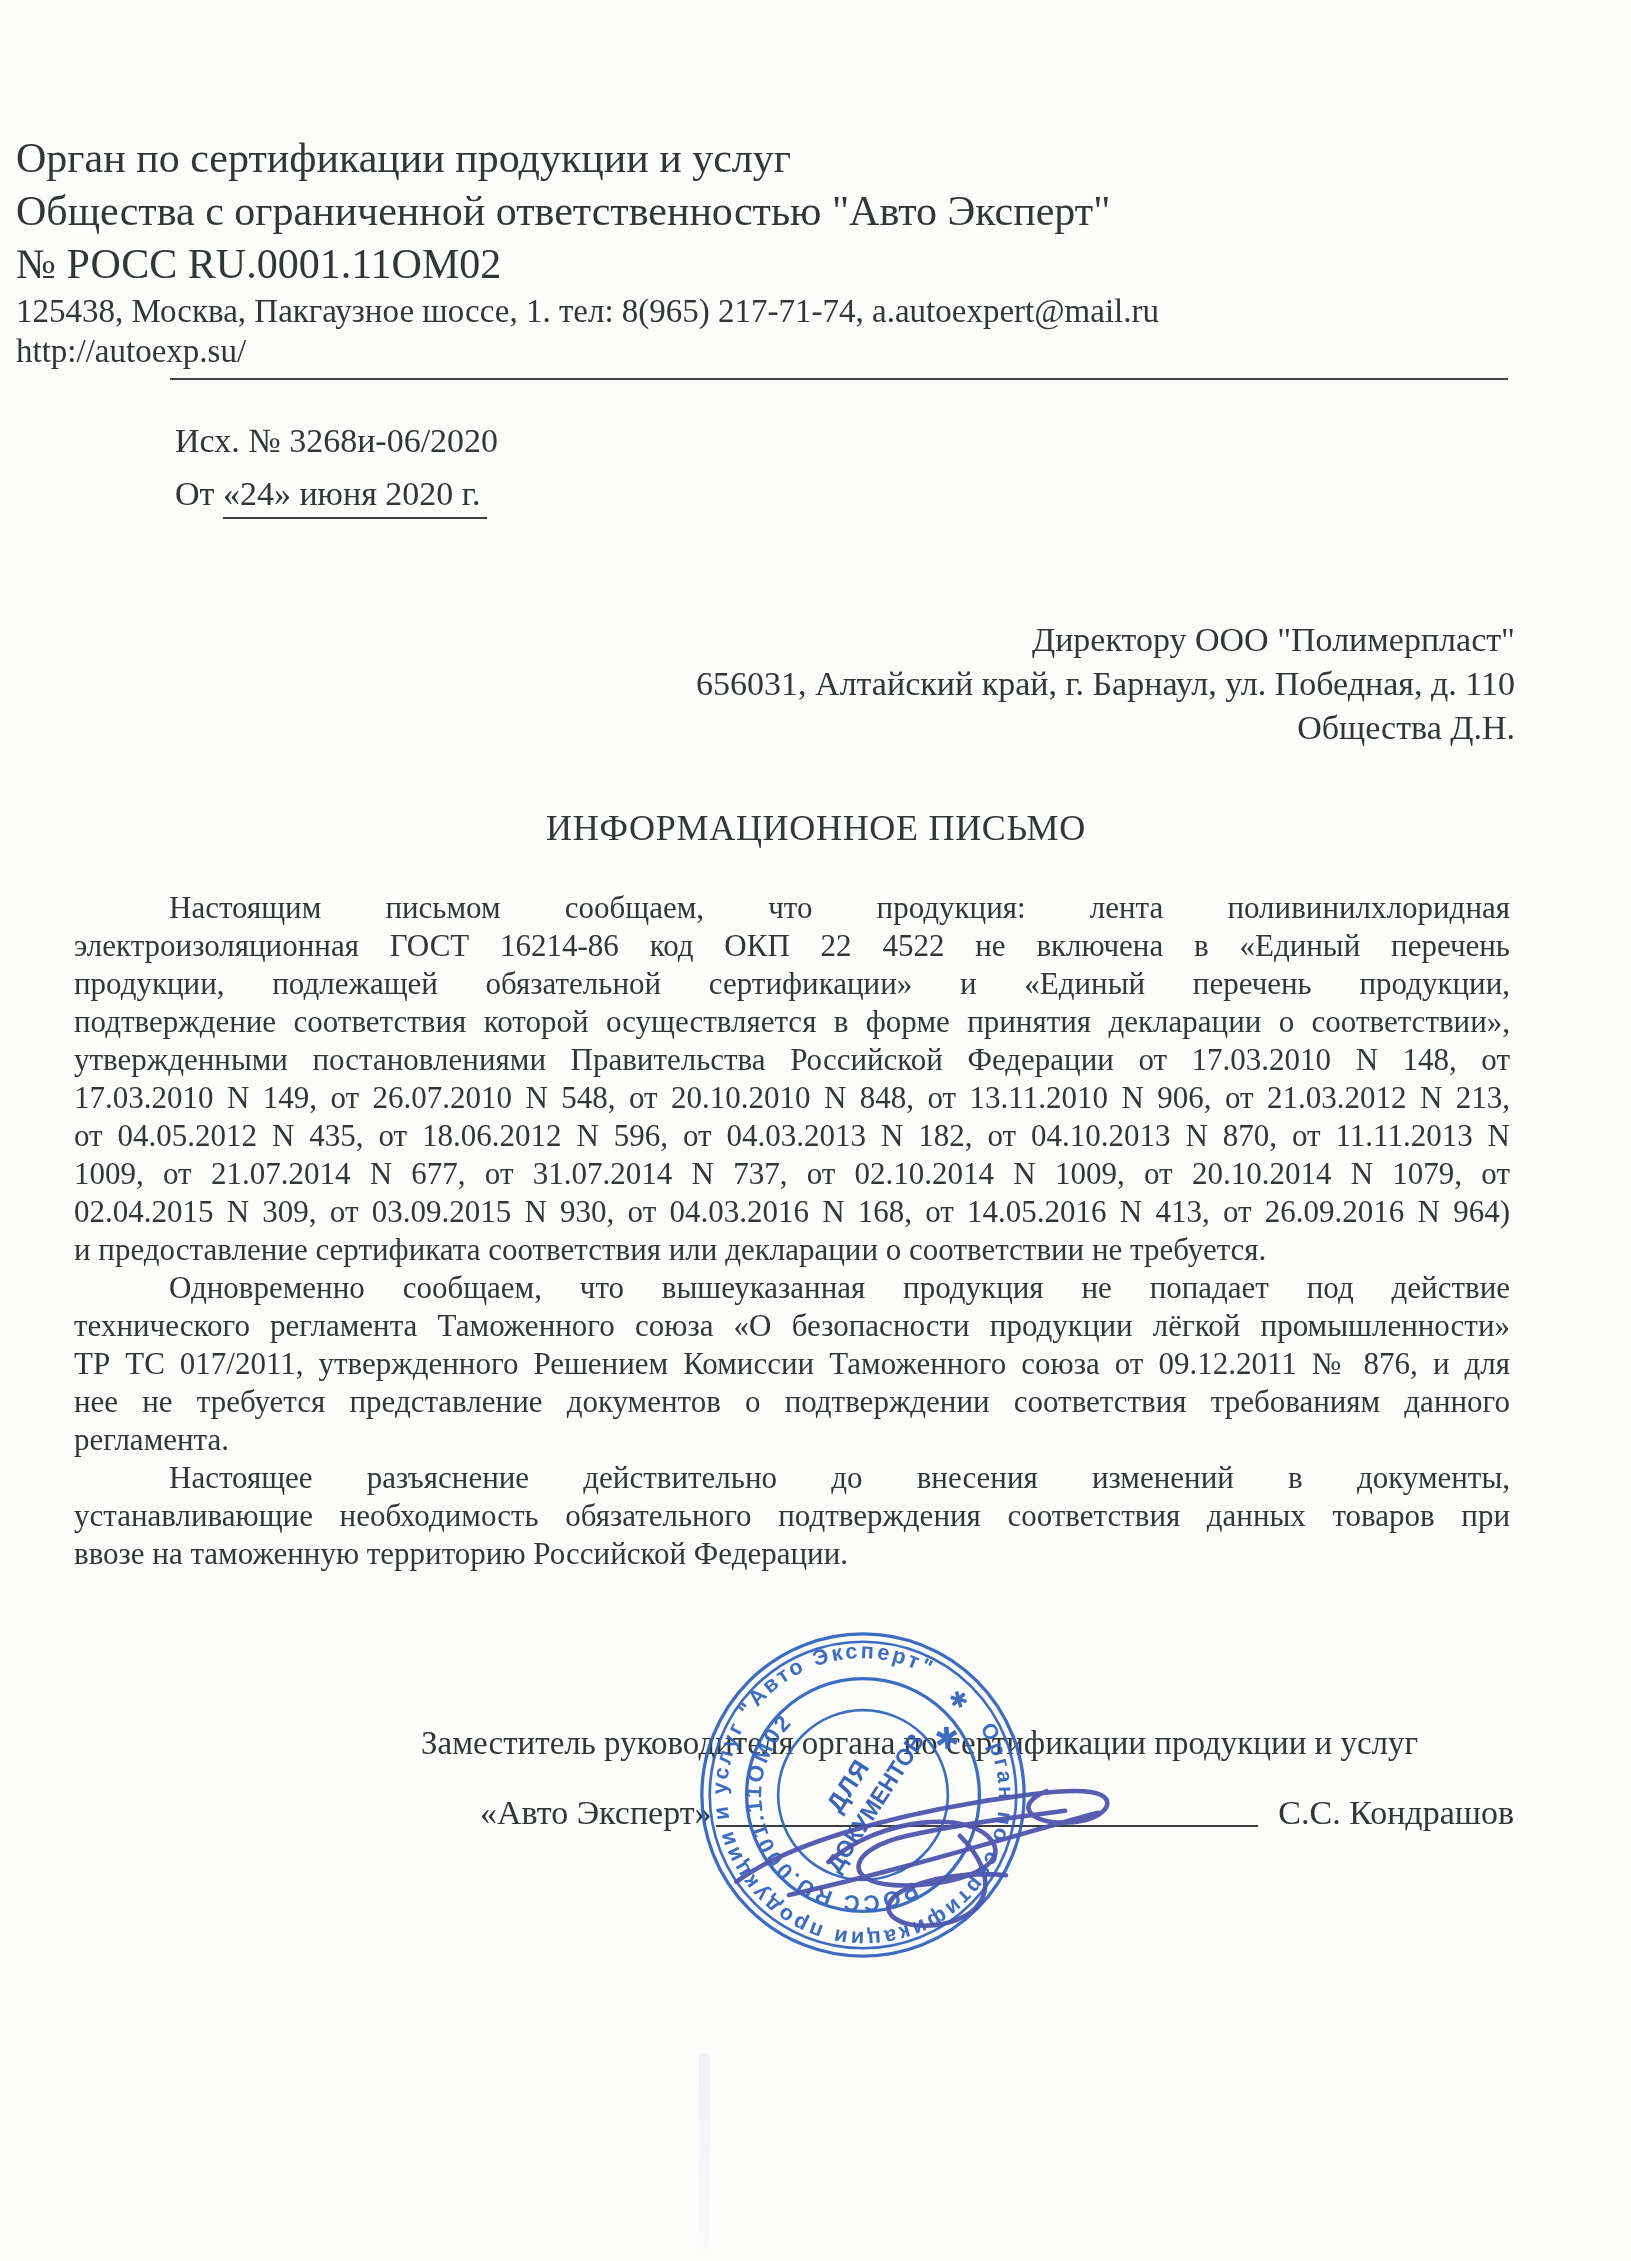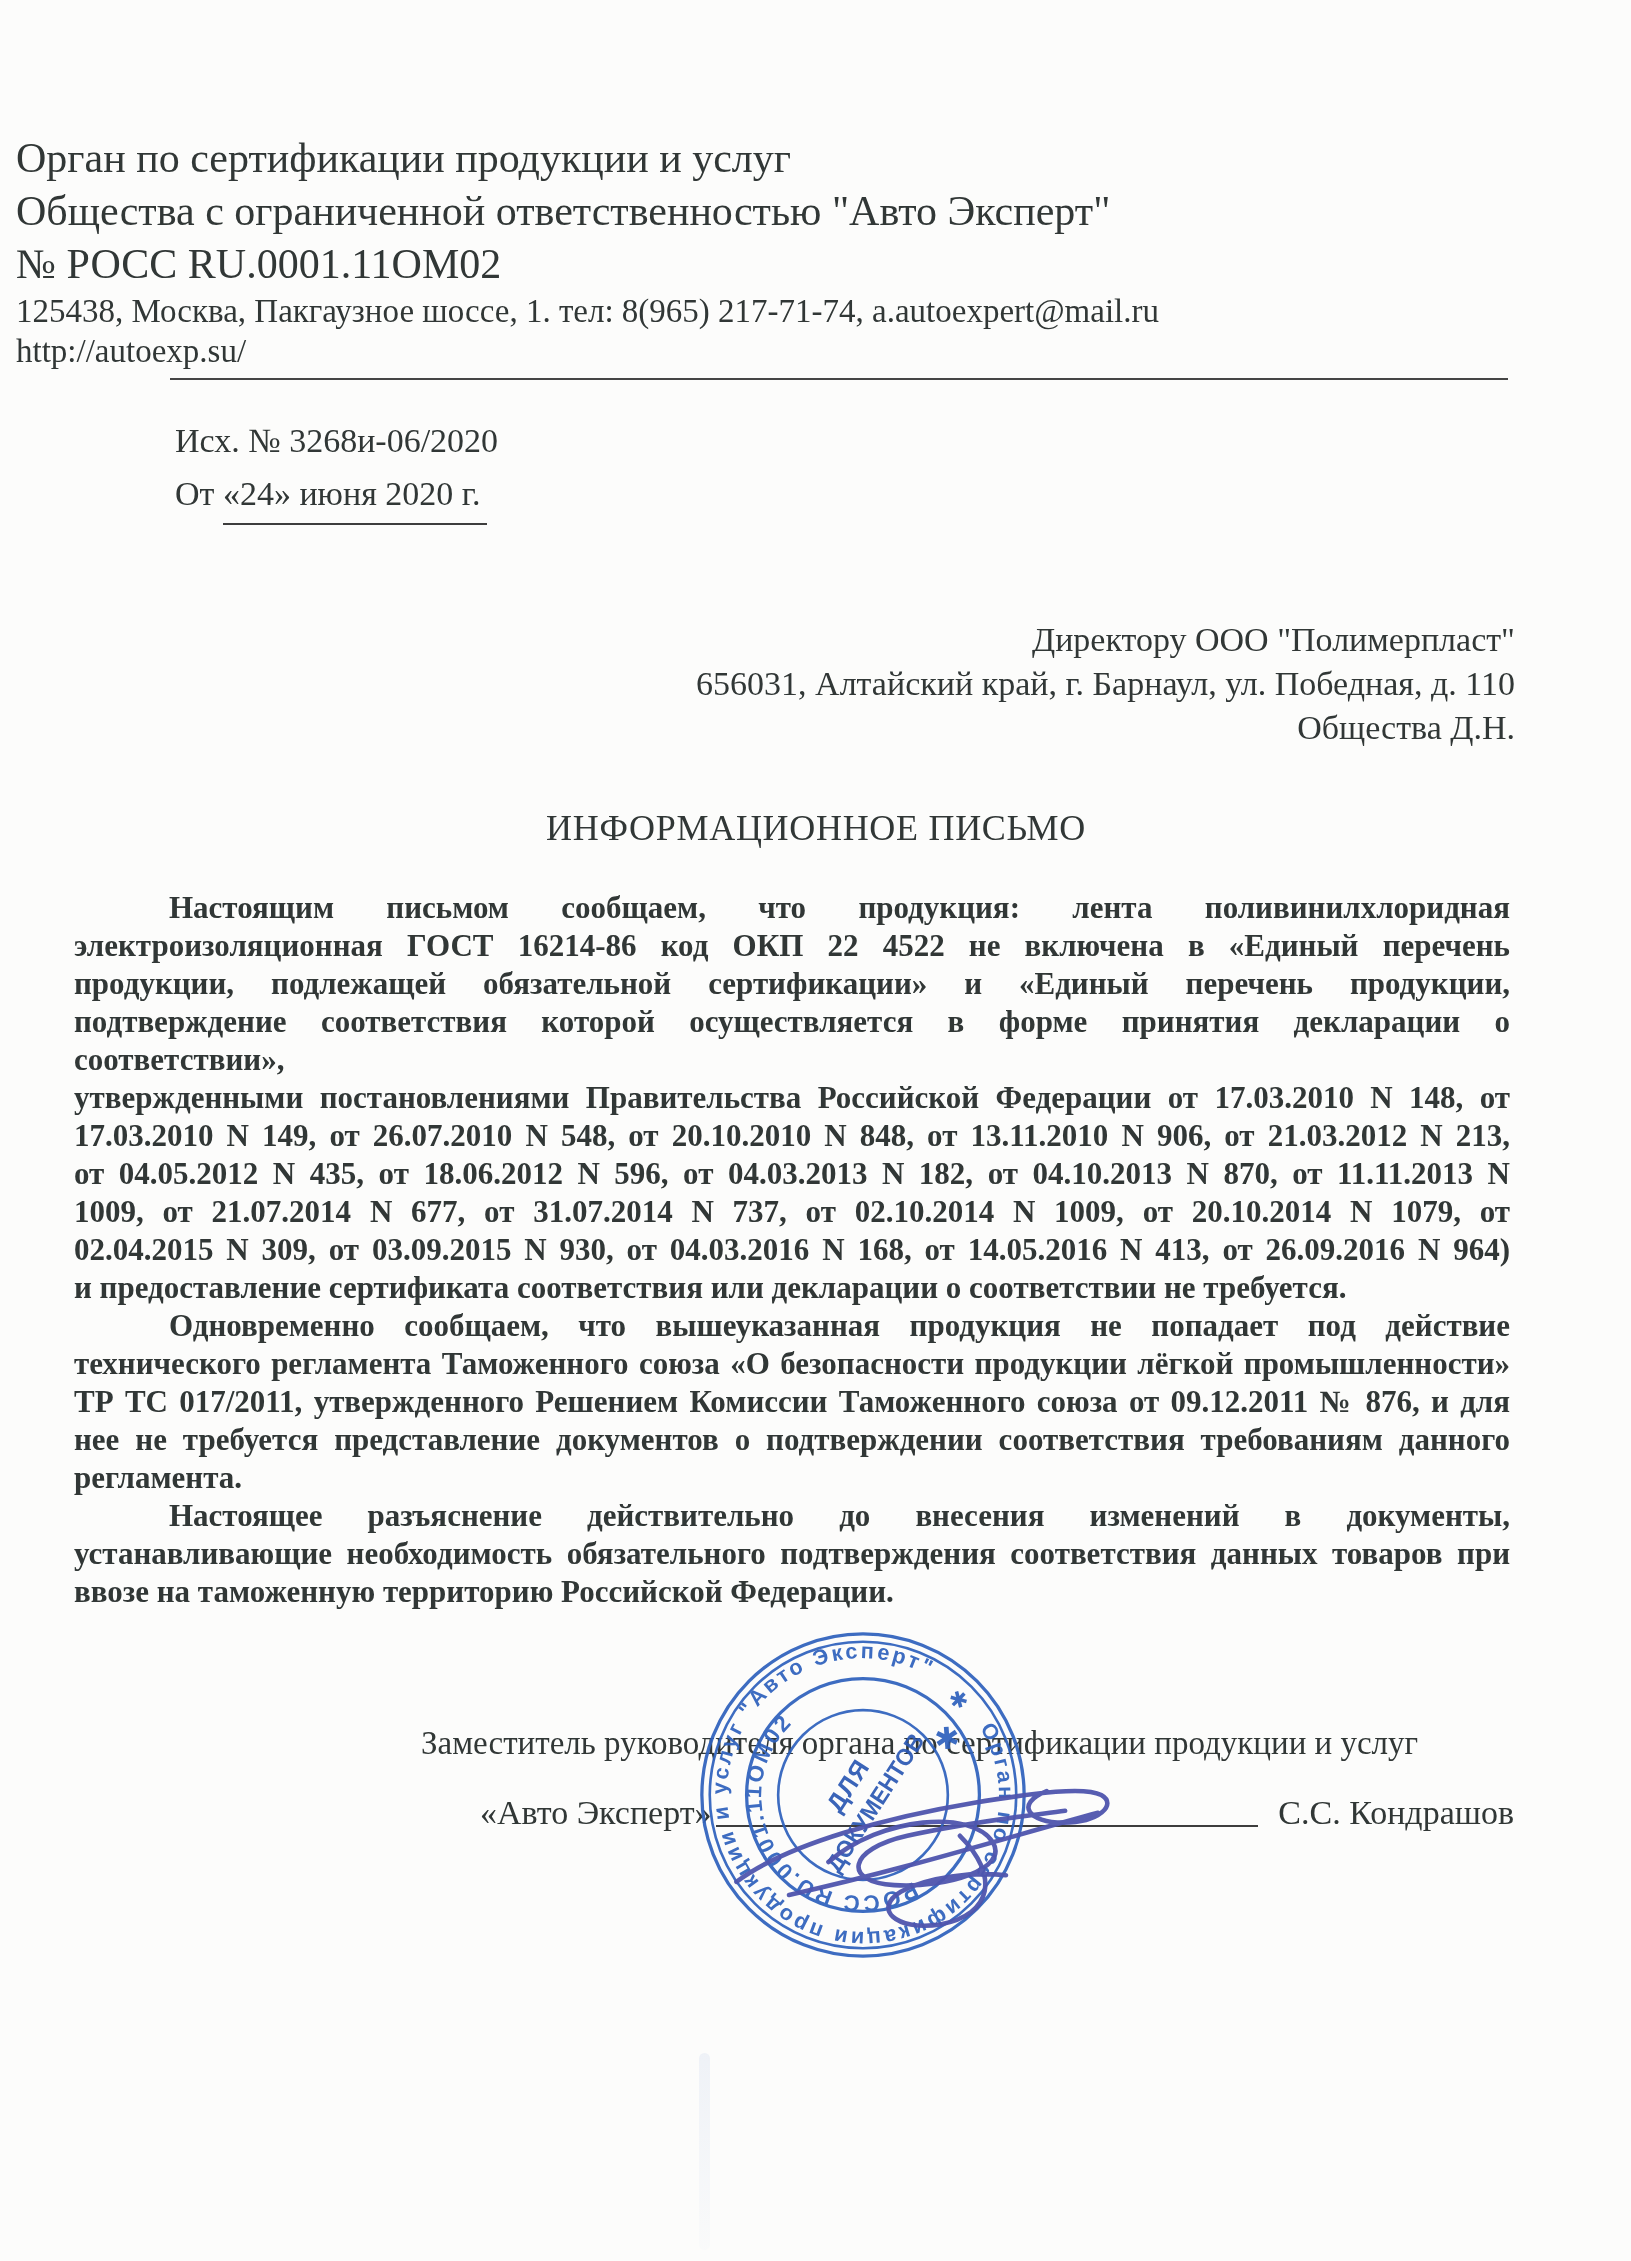--- a/index.html
+++ b/index.html
@@ -12,27 +12,27 @@
     color:#313736;
     overflow:hidden;
   }
   
   .letterhead { position:absolute; top:132px; left:16px; right:0; text-align:left; }
   .lh-main { font-size:42px; line-height:53px; white-space:nowrap; }
   .lh-sub  { font-size:33px; line-height:40px; white-space:nowrap; }
   .separator { position:absolute; top:378px; left:170px; width:1338px; height:0; border-top:2.6px solid #454545; }
   
   .ref { position:absolute; top:414px; left:151px; font-size:34px; line-height:53px;margin-left:24px; }
-  .ref .date-underline { border-bottom:2.6px solid #3d3d3d; padding-bottom:11px; padding-right:6.6px; }
+  .ref .date-underline { border-bottom:2.6px solid #3d3d3d; padding-bottom:5px; padding-right:6.6px; }
   
   .recipient { position:absolute; top:618px; right:117px; text-align:right; font-size:34px; line-height:44px; }
   
   .doc-title { position:absolute; top:807px; left:0; right:0; text-align:center; font-size:36px; letter-spacing:0.7px; }
   
-  .body-text { position:absolute; top:889px; left:74px; width:1436px; font-size:31px; line-height:38px;font-weight:bold; }
+  .body-text { position:absolute; top:889px; left:74px; width:1436px; font-size:31px; line-height:38px; }
   .body-text .line { text-align:justify; text-align-last:justify; }
   .body-text .line.last { text-align-last:auto; }
   .body-text .line.first { text-indent:95px; }
   
   .sig-position { position:absolute; top:1725px; left:421px; font-size:33px; white-space:nowrap; }
   .sig-row { position:absolute; top:1792px; left:480px; right:118px; display:flex; align-items:flex-end; font-size:34px; line-height:42px; }
   .sig-row .org-label, .sig-row .signer { flex:0 0 auto; white-space:nowrap; }
   .sig-row .sign-line { flex:1 1 auto; border-bottom:2.6px solid #3d3d3d; margin:0 20px 6.6px 4px; height:0; }
   
   .stamp-svg { position:absolute; left:692px; top:1624px; width:342px; height:342px; opacity:.93; }

